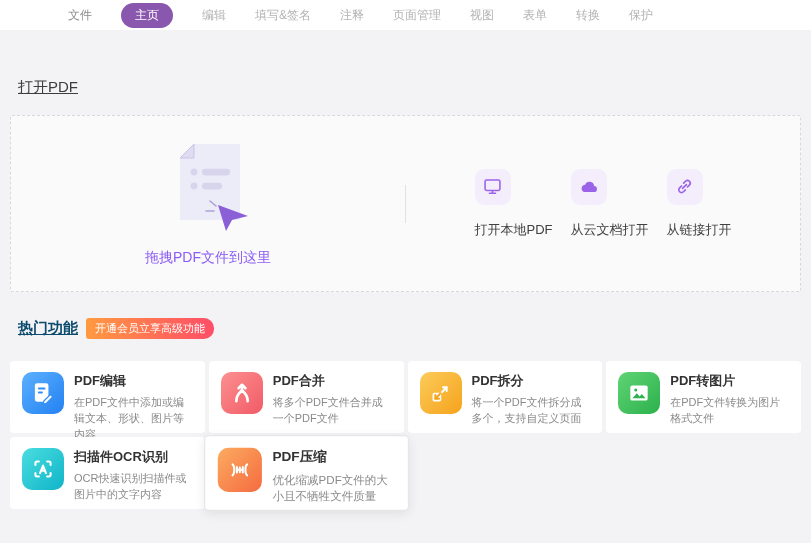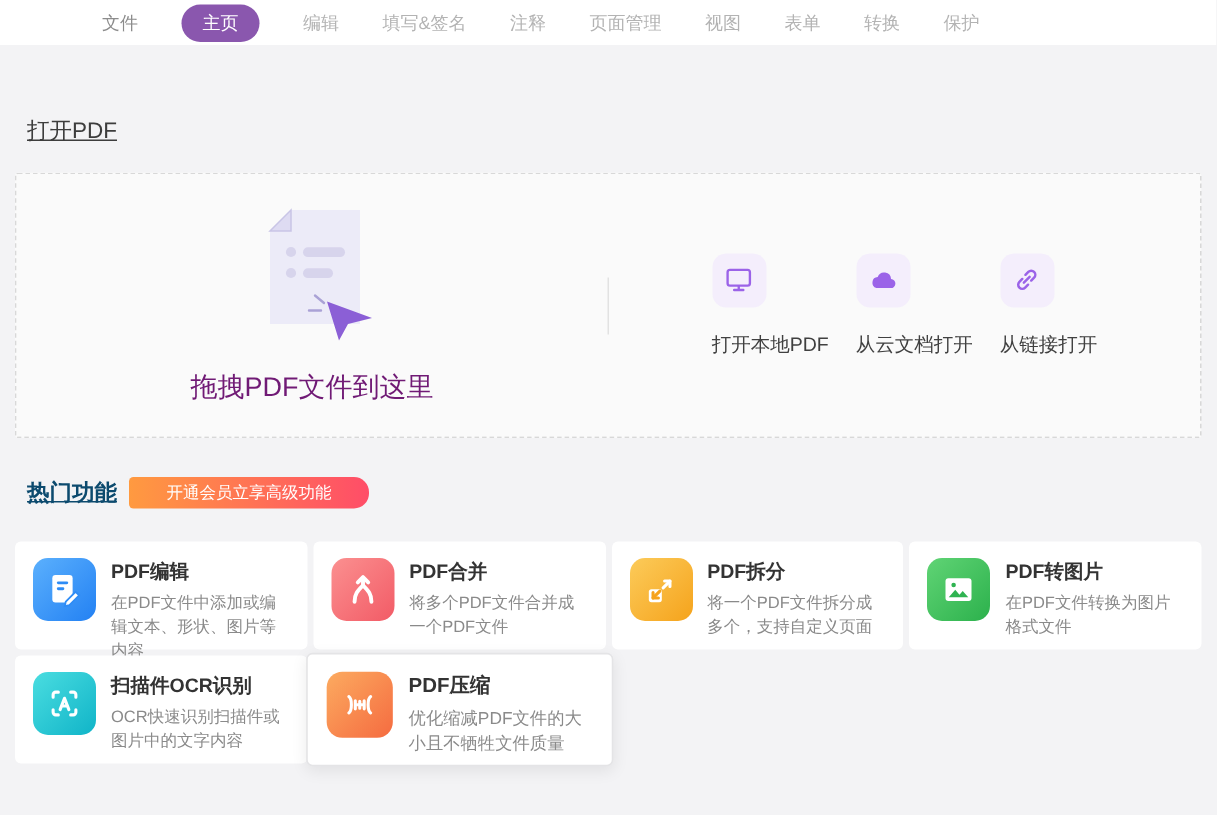--- a/index.html
+++ b/index.html
@@ -25,33 +25,33 @@
     padding: 4px 14px; border-radius: 13px;
   }
 
   
   .sec-title { font-size: 15px; font-weight: 400; color: #3d3d3d; text-decoration: underline; }
   .open-title { margin: 48px 18px 18px 18px; }
   .hot-head { margin: 26px 18px 0 18px; display: flex; align-items: center; }
   .hot-head .sec-title { font-weight: 600; color: #0c4a6e; }
   .vip-badge {
     margin-left: 8px; font-size: 11px; color: #fff;
-    padding: 3px 25px; border-radius: 3px 10px 10px 3px;
+    padding: 3px 9px; border-radius: 3px 10px 10px 3px;
     background: linear-gradient(90deg, #ff9a40, #ff4d68);
     cursor: pointer; white-space: nowrap;
   }
 
   
   .dropbox {
     margin: 0 10px; height: 177px;
     background: #fafafa; border: 1px dashed #d8d8d8; border-radius: 2px;
     display: flex; align-items: center;
   }
   .drop-zone { flex: 1 1 0; display: flex; flex-direction: column; align-items: center; }
-  .drop-label { margin-top: 10px; font-size: 18px; color: #701a75; }
+  .drop-label { margin-top: 10px; font-size: 14px; color: #8b5cf6; }
   .half-divider { width: 1px; height: 38px; background: #e2e2e2; }
   .open-options { flex: 1 1 0; display: flex; justify-content: center; gap: 14px; }
   .open-option {
     display: flex; flex-direction: column; align-items: flex-start;
     cursor: pointer; padding: 0 2px;
   }
   .opt-icon-box {
     width: 36px; height: 36px; border-radius: 9px;
     background: #f4eefc; display: flex; align-items: center; justify-content: center;
   }

